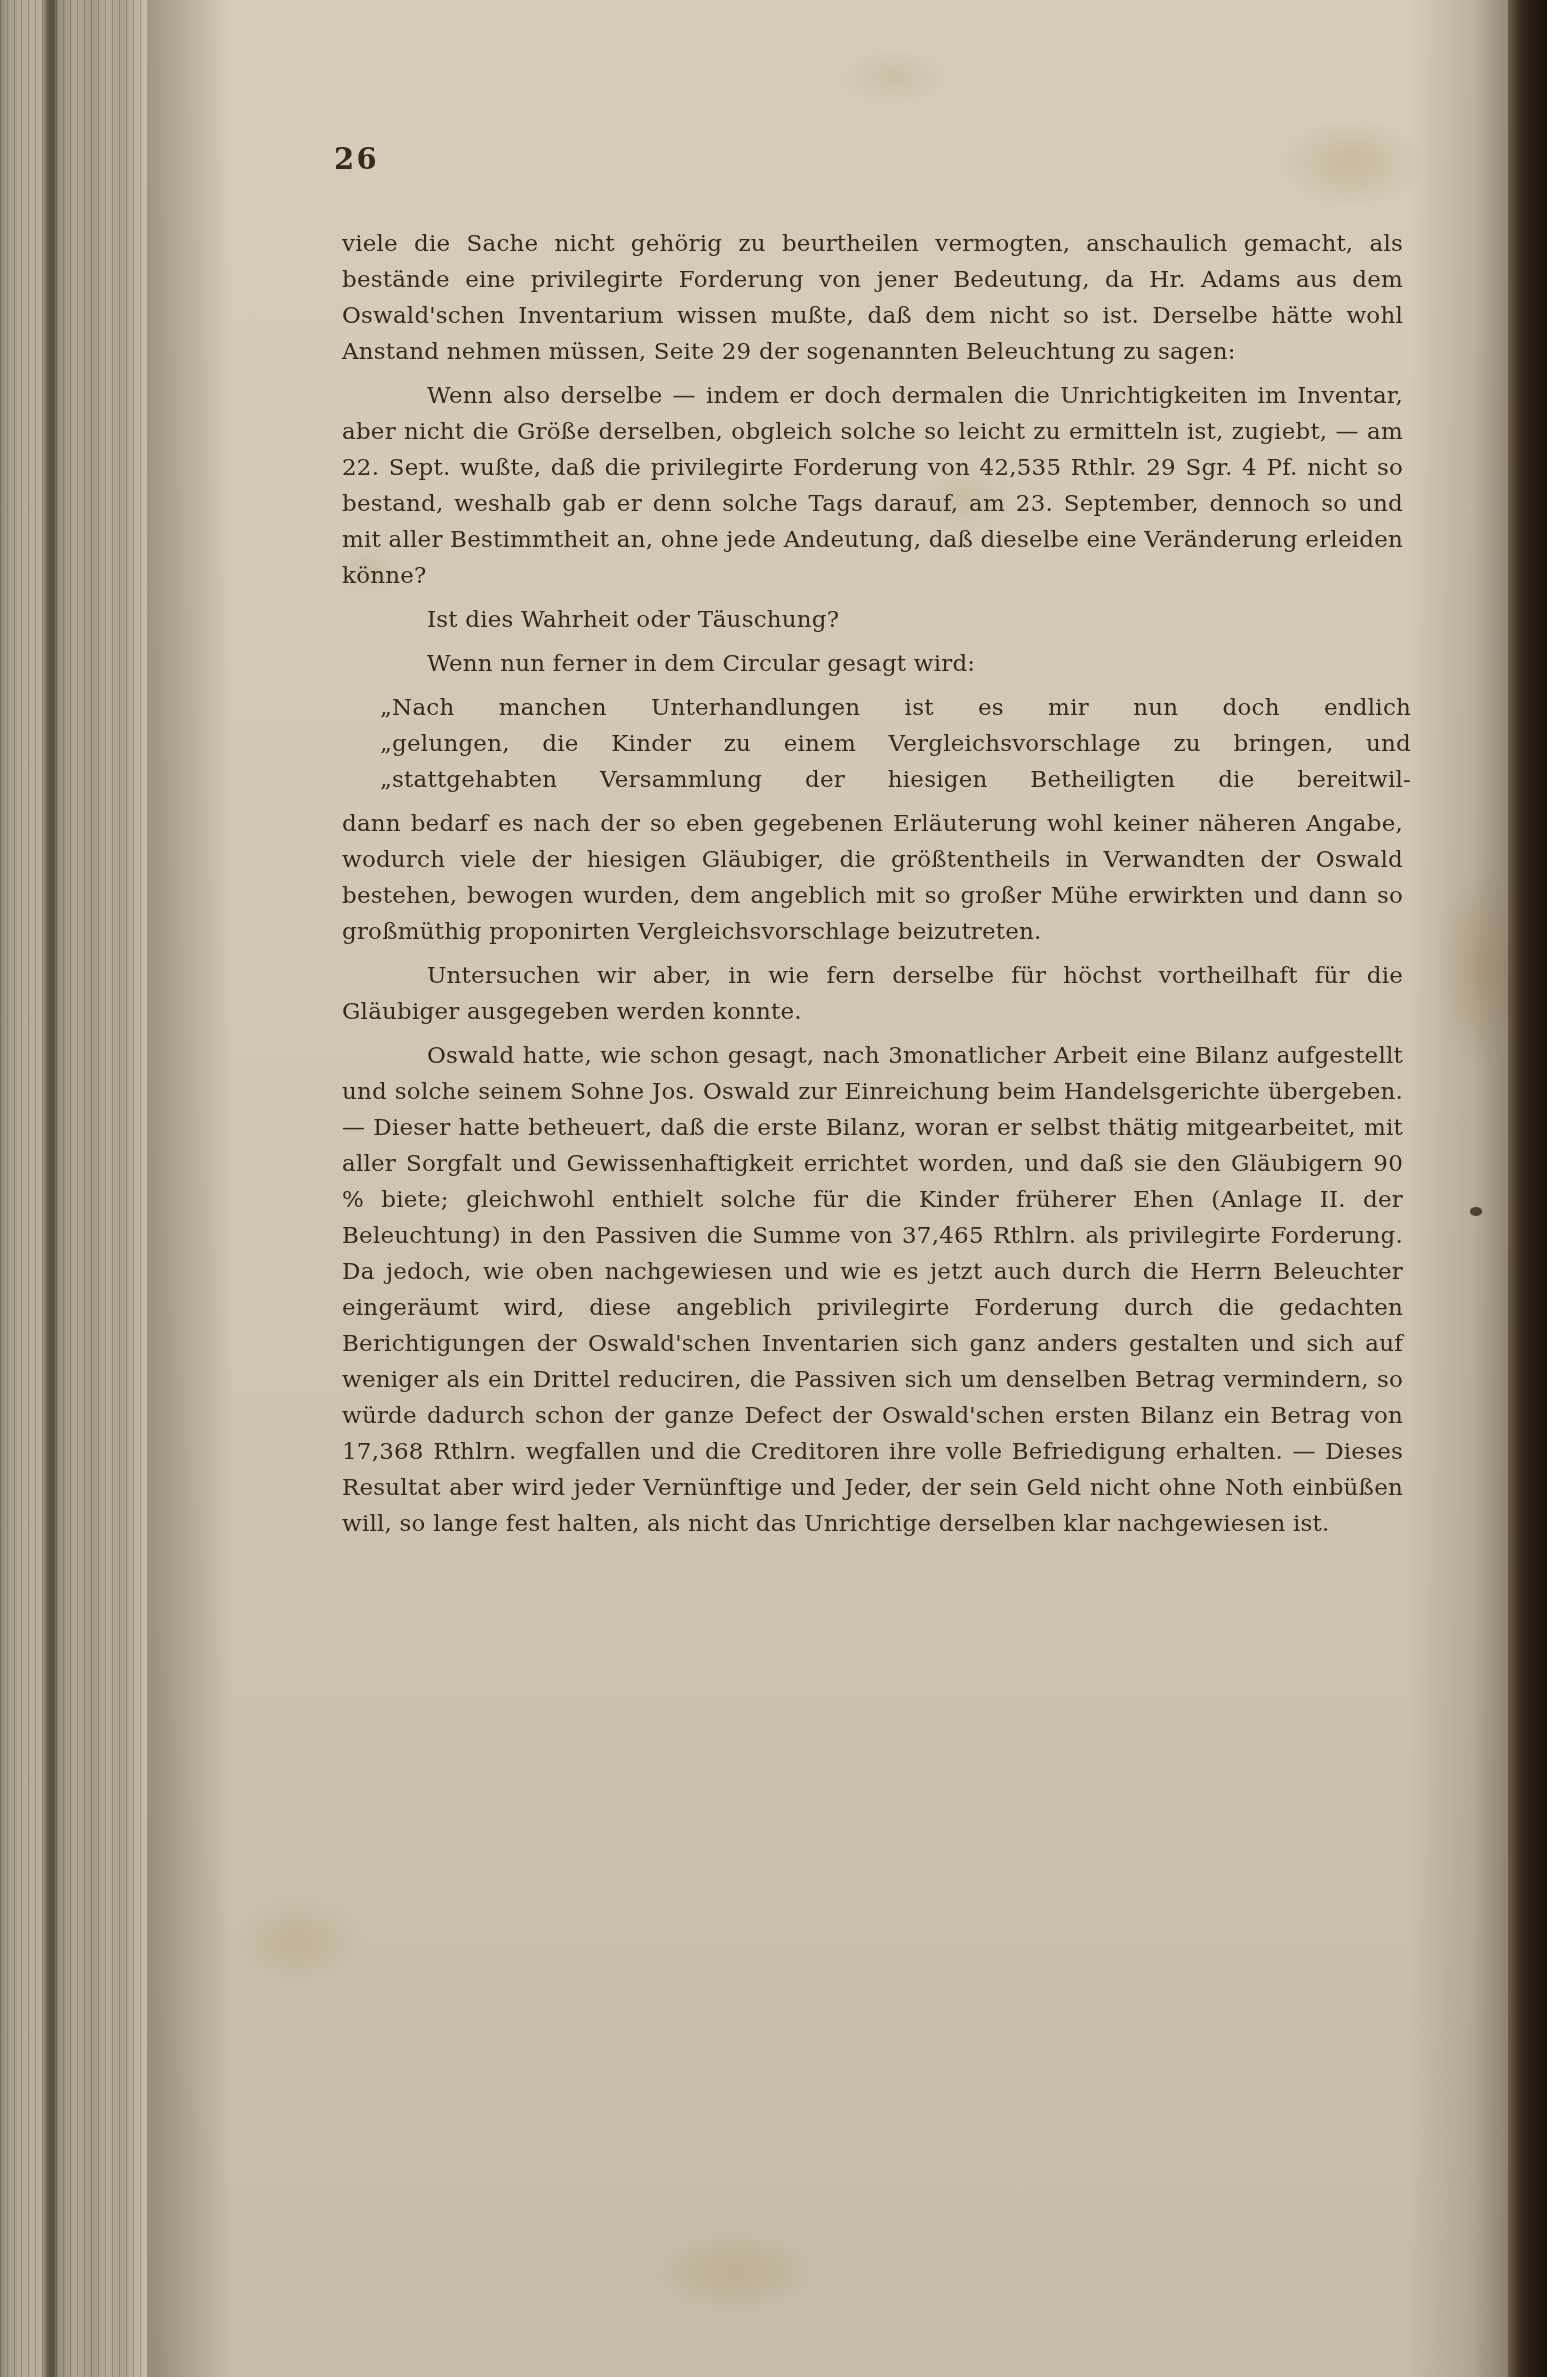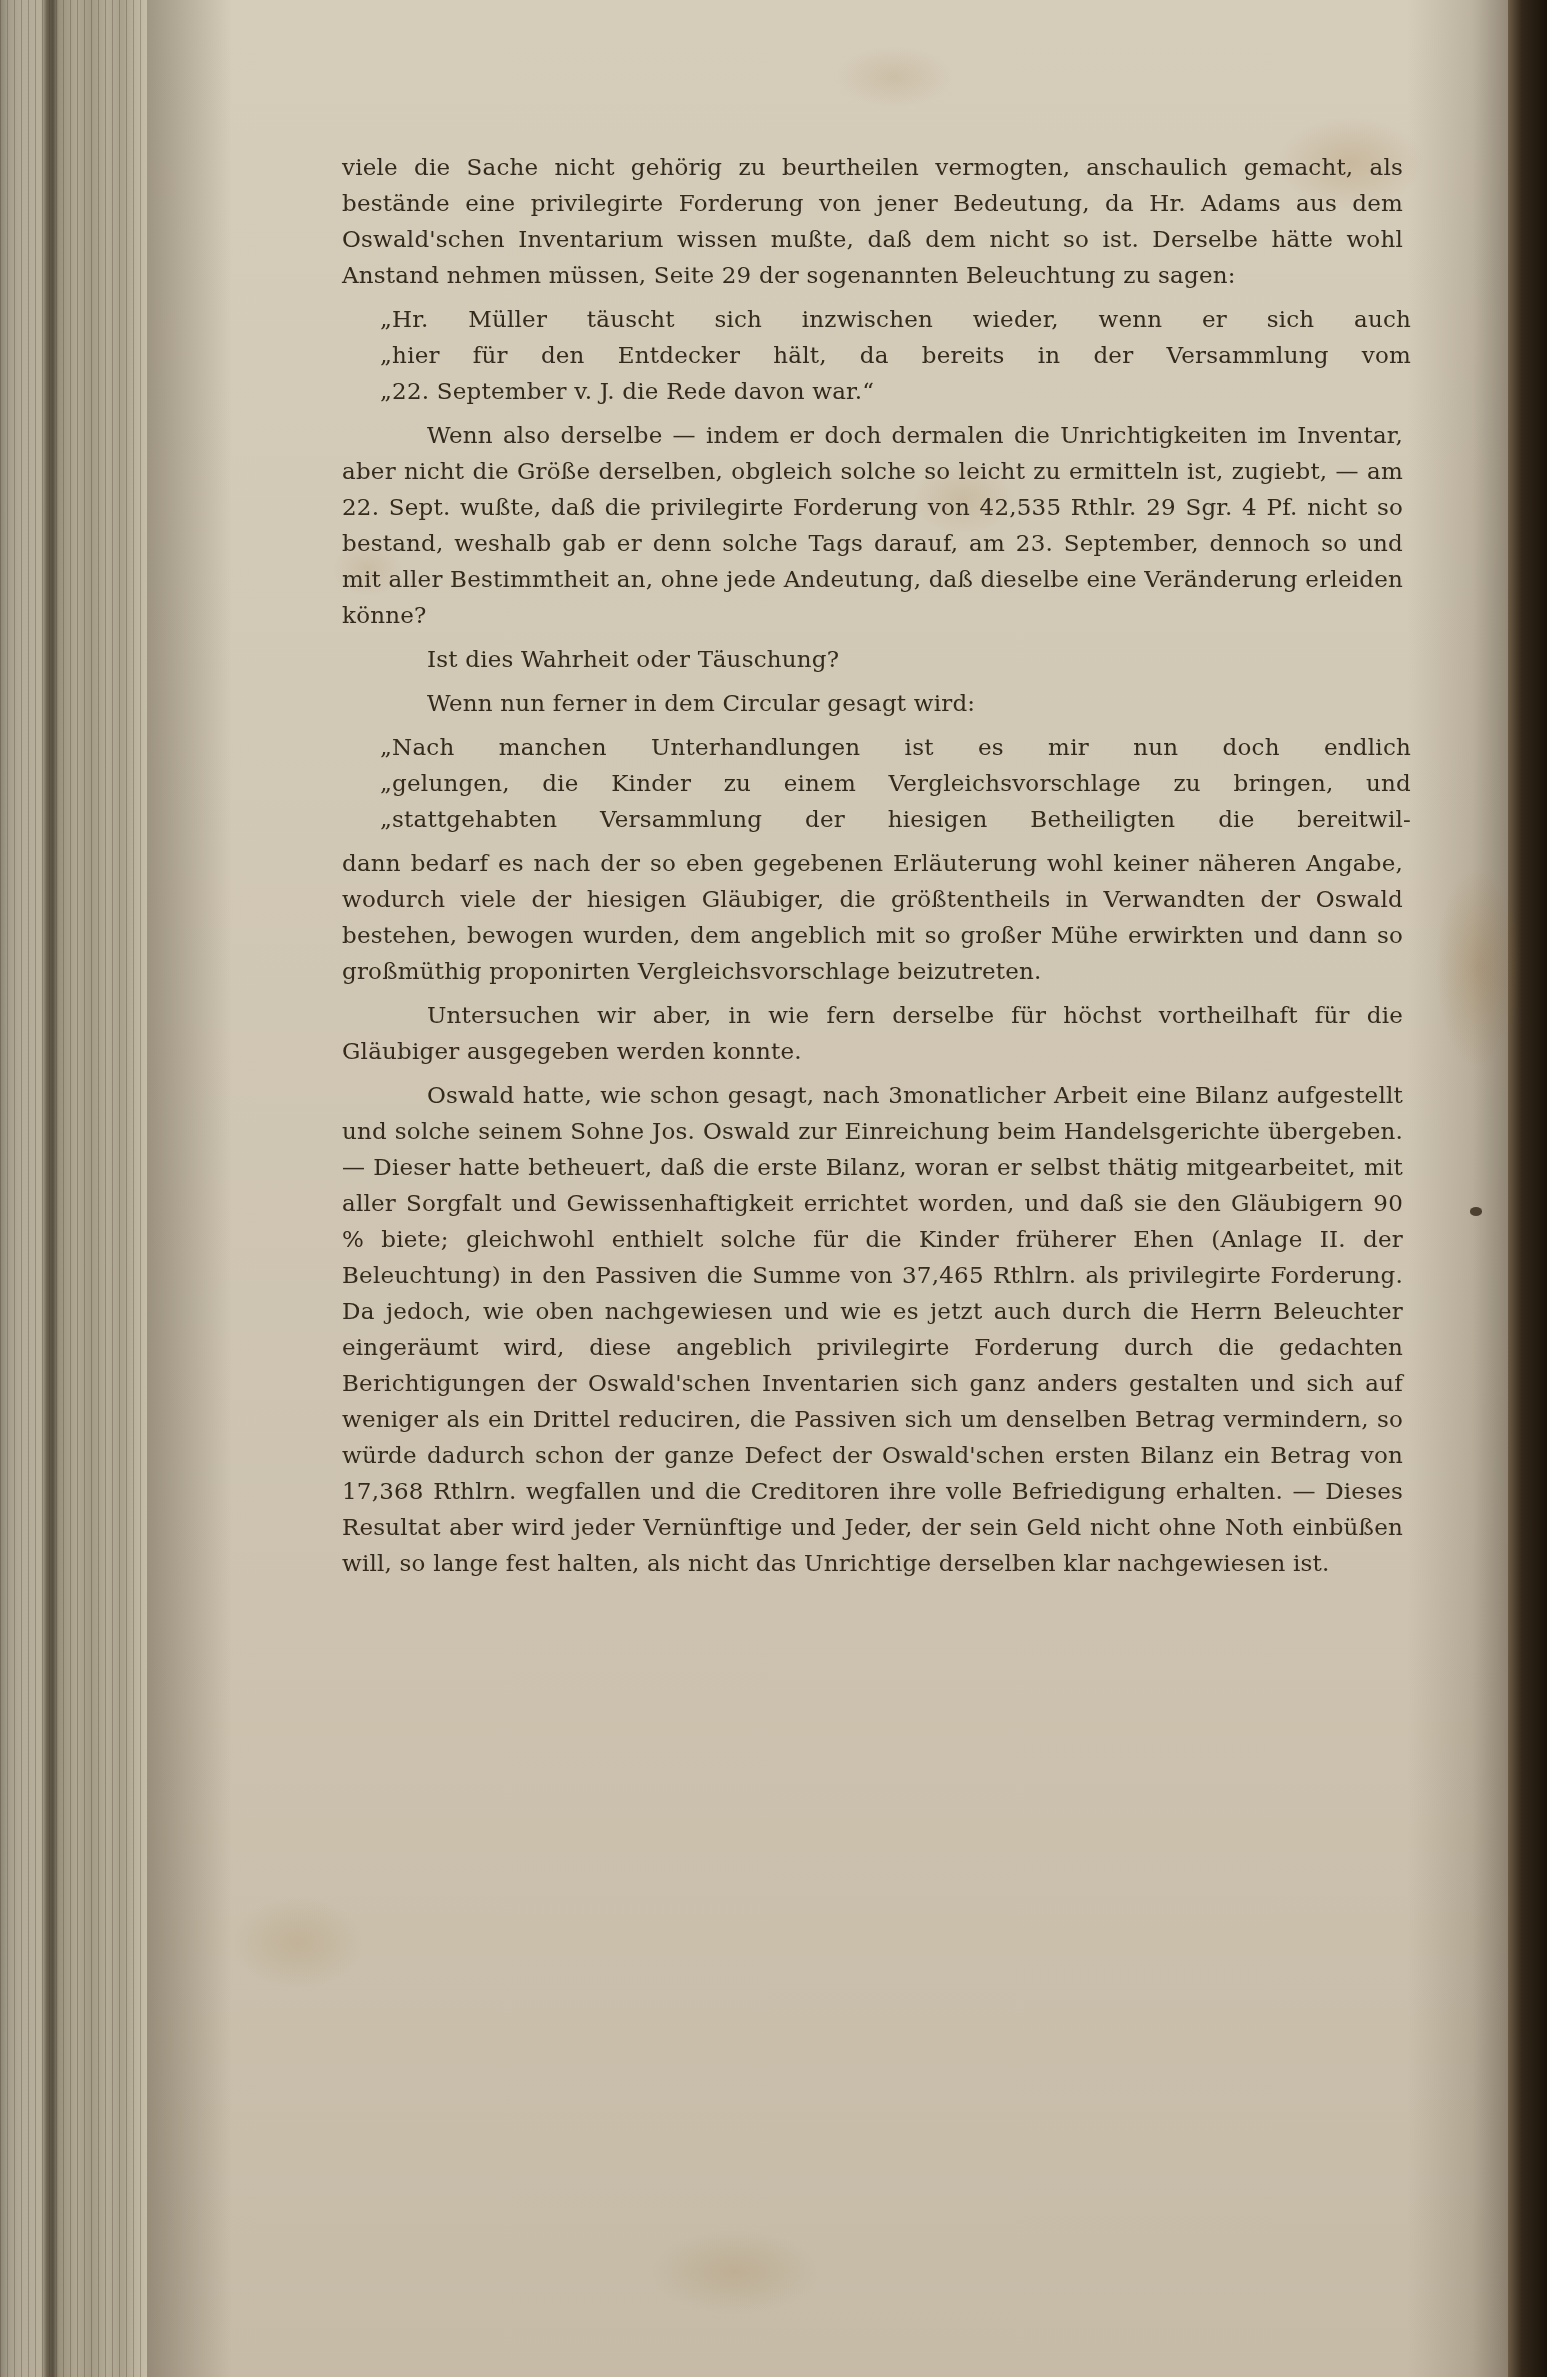--- a/index.html
+++ b/index.html
@@ -88,28 +88,24 @@
   <div class="stain s2"></div>
   <div class="stain s3"></div>
   <div class="stain s4"></div>
   <div class="stain s5"></div>
   <div class="stain s6"></div>
   <div class="stain s7"></div>
   <div class="speck"></div>
 
   <div class="text-area">
 
+    <div class="page-number">26</div>
 
     <p class="para noindent">viele die Sache nicht gehörig zu beurtheilen vermogten, anschaulich gemacht, als bestände eine privilegirte Forderung von jener Bedeutung, da Hr. Adams aus dem Oswald'schen Inventarium wissen mußte, daß dem nicht so ist. Derselbe hätte wohl Anstand nehmen müssen, Seite 29 der sogenannten Beleuchtung zu sagen:</p>
 
-    <div class="quote">
-      <div class="qline">„Hr. Müller täuscht sich inzwischen wieder, wenn er sich auch</div>
-      <div class="qline">„hier für den Entdecker hält, da bereits in der Versammlung vom</div>
-      <div class="qline short">„22. September v. J. die Rede davon war.“</div>
-    </div>
 
     <p class="para">Wenn also derselbe — indem er doch dermalen die Unrichtigkeiten im Inventar, aber nicht die Größe derselben, obgleich solche so leicht zu ermitteln ist, zugiebt, — am 22. Sept. wußte, daß die privilegirte Forderung von 42,535 Rthlr. 29 Sgr. 4 Pf. nicht so bestand, weshalb gab er denn solche Tags darauf, am 23. September, dennoch so und mit aller Bestimmtheit an, ohne jede Andeutung, daß dieselbe eine Veränderung erleiden könne?</p>
     <p class="para">Ist dies Wahrheit oder Täuschung?</p>
     <p class="para">Wenn nun ferner in dem Circular gesagt wird:</p>
 
     <div class="quote">
       <div class="qline">„Nach manchen Unterhandlungen ist es mir nun doch endlich</div>
       <div class="qline">„gelungen, die Kinder zu einem Vergleichsvorschlage zu bringen, und</div>
       <div class="qline">„stattgehabten Versammlung der hiesigen Betheiligten die bereitwil-</div>
     </div>

